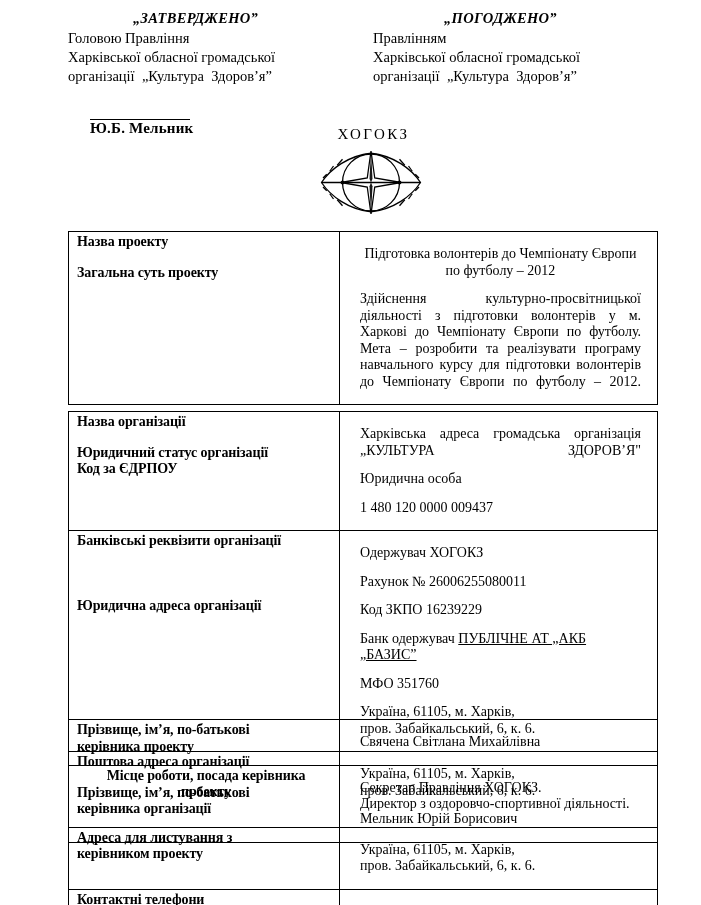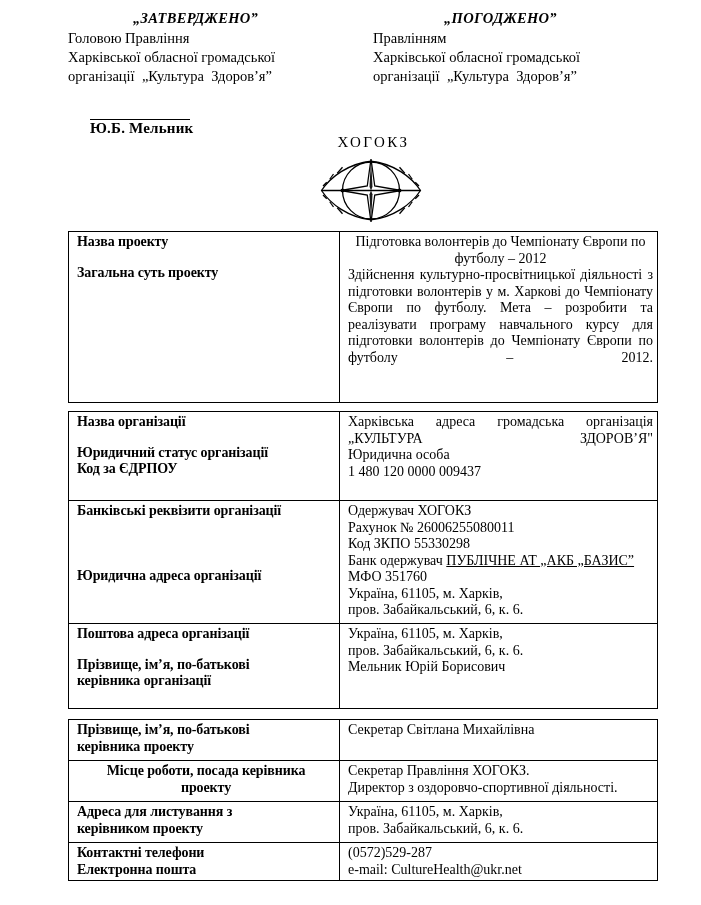--- a/index.html
+++ b/index.html
@@ -65,21 +65,21 @@
   .sig-name {
     font-size: 15px;
     font-weight: bold;
     margin-left: 22px;
     letter-spacing: 0.2px;
   }
 
   
   .logo-wrap {
     position: absolute;
-    top: 134px;
+    top: 126px;
     left: 0;
     width: 701px;
     text-align: center;
   }
   .logo-caption {
     font-size: 15px;
     letter-spacing: 2.4px;
     margin: 0 0 2px 0;
     text-align: center;
     padding-left: 46px;
@@ -111,21 +111,21 @@
     width: 258px;
     font-weight: bold;
     font-size: 13.6px;
     letter-spacing: -0.1px;
   }
   td.value-cell {
     font-size: 14px;
   }
   .lbl { margin: 0; white-space: pre-line; }
   .lbl.spaced { margin-top: 14px; }
-  .val { margin: 0; white-space: pre-line; }
+  .val { margin: 12px; white-space: pre-line; }
   .val.j { text-align: justify; text-align-last: justify; }
   .val.center { text-align: center; }
   .underline-bank { text-decoration: underline; }
 
   #table-project { top: 231px; }
   #table-org     { top: 411px; }
   #table-manager { top: 719px; }
 
   .t1-label { height: 166px; }
   .pad-r1 { height: 84px; }
@@ -229,21 +229,21 @@
       </td>
     </tr>
     <tr>
       <td class="label-cell pad-r2">
         <p class="lbl">Банківські реквізити організації</p>
         <p class="lbl" style="margin-top:48px">Юридична адреса організації</p>
       </td>
       <td class="value-cell">
         <p class="val">Одержувач ХОГОКЗ</p>
         <p class="val">Рахунок № 26006255080011</p>
-        <p class="val">Код ЗКПО 55330298</p>
+        <p class="val">Код ЗКПО 16239229</p>
         <p class="val"><span>Банк одержувач </span><span class="underline-bank">ПУБЛІЧНЕ АТ „АКБ „БАЗИС”</span></p>
         <p class="val">МФО 351760</p>
         <p class="val">Україна, 61105, м. Харків,
 пров. Забайкальський, 6, к. 6.</p>
       </td>
     </tr>
     <tr>
       <td class="label-cell pad-r3">
         <p class="lbl">Поштова адреса організації</p>
         <p class="lbl spaced">Прізвище, ім’я, по-батькові
@@ -259,21 +259,21 @@
 </table>
 
 <table class="doc-table" id="table-manager">
   <tbody>
     <tr>
       <td class="label-cell pad-r4">
         <p class="lbl">Прізвище, ім’я, по-батькові
 керівника проекту</p>
       </td>
       <td class="value-cell">
-        <p class="val">Секретар Світлана Михайлівна</p>
+        <p class="val">Свячена Світлана Михайлівна</p>
       </td>
     </tr>
     <tr>
       <td class="label-cell pad-r5">
         <p class="lbl">Місце роботи, посада керівника
 проекту</p>
       </td>
       <td class="value-cell">
         <p class="val">Секретар Правління ХОГОКЗ.
 Директор з оздоровчо-спортивної діяльності.</p>

